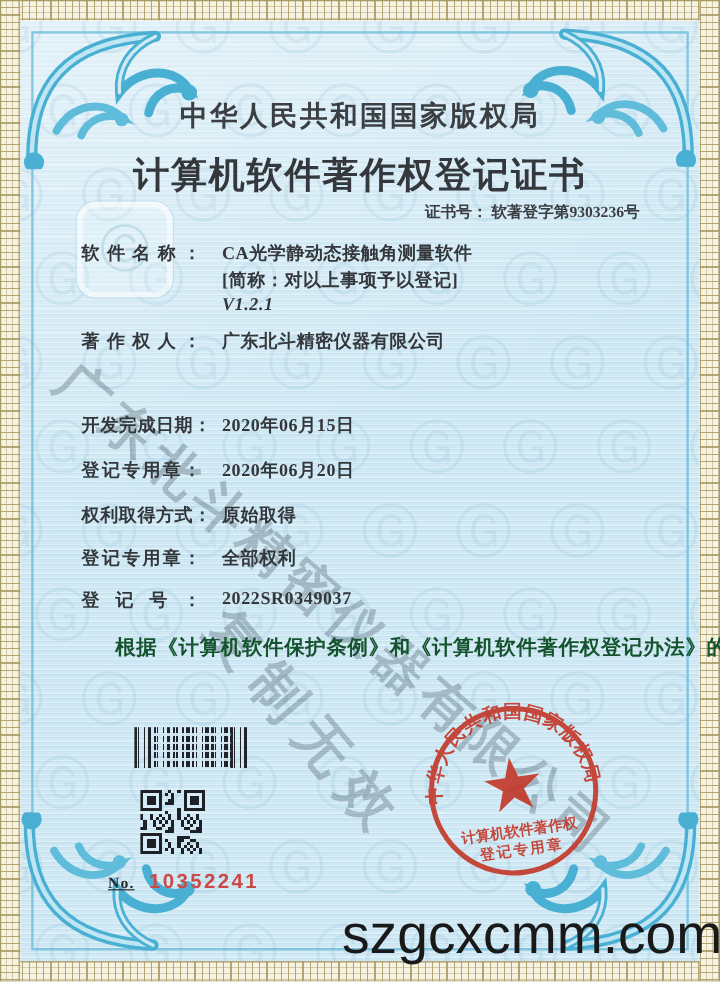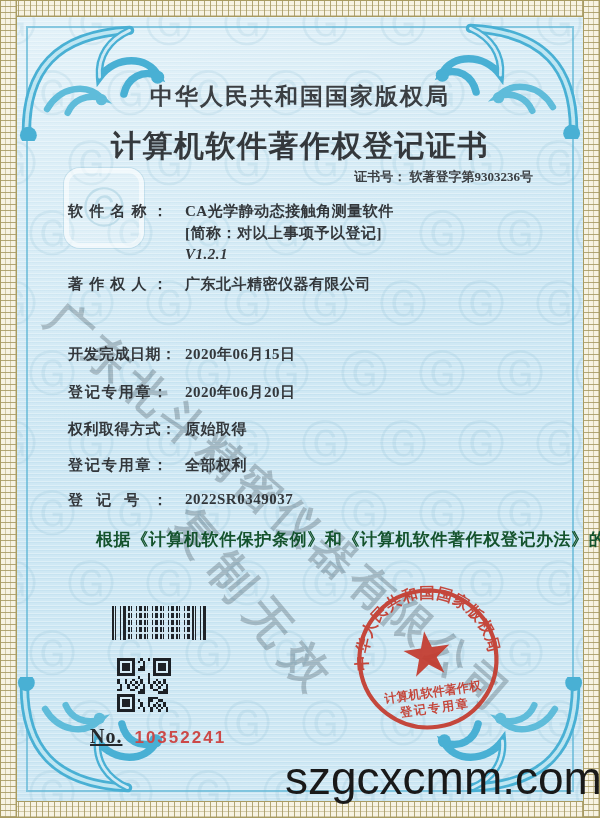--- a/index.html
+++ b/index.html
@@ -59,21 +59,21 @@
   
   .barcode{position:absolute;left:95px;top:589px;width:95px;height:34px;
     background:repeating-linear-gradient(90deg,#20242a 0 2px,transparent 2px 3px,#20242a 3px 4px,transparent 4px 8px,#20242a 8px 9px,transparent 9px 11px,#20242a 11px 14px,transparent 14px 16px);}
   .barcode .mid{position:absolute;left:16%;right:16%;top:0;bottom:0;
     background:repeating-linear-gradient(180deg,transparent 0 5px,rgba(211,232,243,.95) 5px 7px);}
   
   .qr{position:absolute;left:100px;top:641px;width:54px;height:54px;}
   .qr svg{width:100%;height:100%;shape-rendering:crispEdges;}
   
   .serial{position:absolute;left:73px;top:708px;white-space:nowrap;}
-  .serial .no{font-size:20px;color:#26292c;font-weight:bold;letter-spacing:1px;text-decoration:underline;}
+  .serial .no{font-size:13px;color:#26292c;font-weight:bold;letter-spacing:1px;text-decoration:underline;}
   .serial .num{font-family:"Liberation Sans","DejaVu Sans",sans-serif;font-size:17px;
                color:#cc4948;letter-spacing:2px;margin-left:12px;font-weight:bold;}
   
   .seal{position:absolute;left:336px;top:567px;width:150px;height:150px;z-index:5;
         transform:rotate(-8deg);opacity:.92;}
   .issue-date{position:absolute;left:336px;top:710px;width:150px;text-align:center;
               font-size:17px;font-weight:bold;color:#33373b;z-index:5;letter-spacing:.5px;}
   
   .overlay-site{position:absolute;left:285px;top:751px;z-index:9;
       font-family:"Liberation Sans","DejaVu Sans",sans-serif;font-size:46px;color:#191919;

